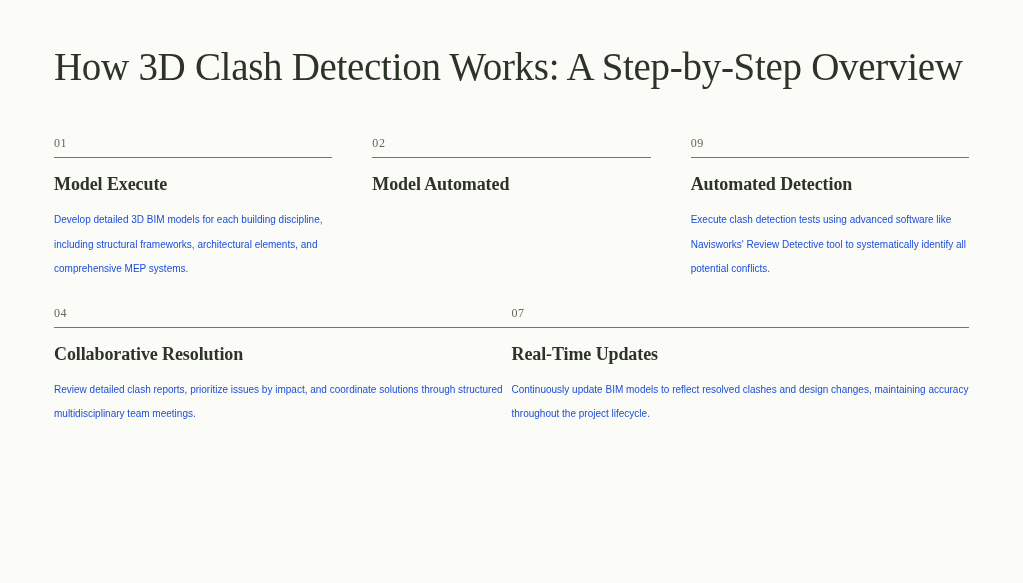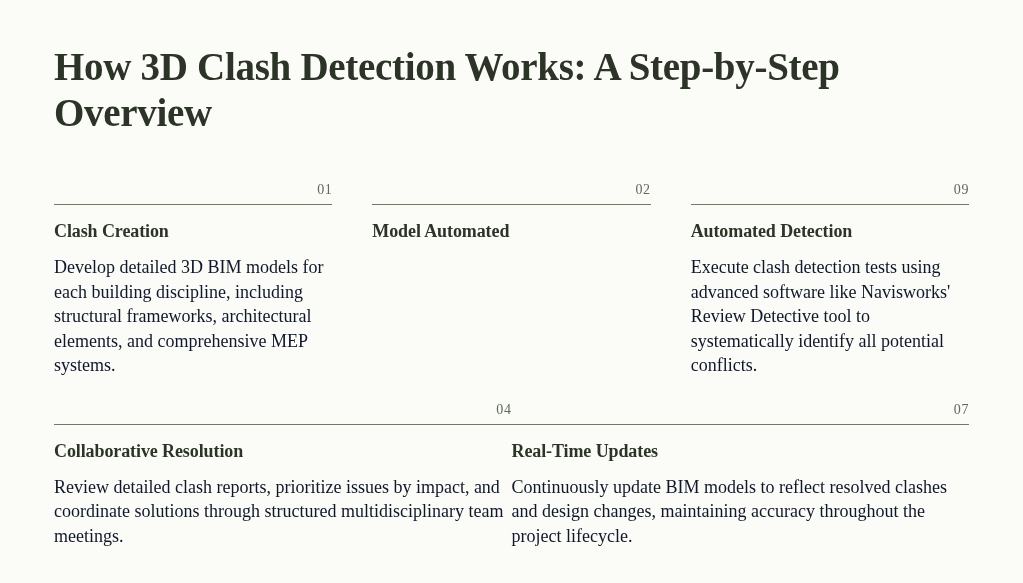--- a/index.html
+++ b/index.html
@@ -17,21 +17,21 @@
   .page {
     position: relative;
     width: 1023px;
     height: 583px;
     box-sizing: border-box;
     padding: 44px 54px 0 54px;
     background: #fbfbf7;
   }
   .title {
     font-family: "Liberation Serif", serif;
-    font-weight: bold;
+    font-weight: normal;
     font-size: 39px;
     line-height: 46px;
     letter-spacing: -0.3px;
     color: #2c3327;
     margin: 0 0 0 0;
     max-width: 930px;
   }
   .grid-top {
     display: flex;
     gap: 40px;
@@ -44,60 +44,59 @@
   .card {
     flex: 1 1 0;
     min-width: 0;
   }
   .card-wide {
     flex: 1 1 0;
     min-width: 0;
   }
   .step-num {
     font-family: "Liberation Serif", serif;
-    font-size: 14px;
+    font-size: 12px;
     color: #5d6b57;
     letter-spacing: 0.6px;
     padding-bottom: 6px;
-    text-align: right;
   }
   .rule {
     height: 1px;
     background: #6d7d63;
     width: 100%;
     margin-bottom: 16px;
   }
   .card-title {
     font-family: "Liberation Serif", serif;
     font-weight: bold;
     font-size: 18px;
     color: #2c3327;
     margin-bottom: 13px;
     letter-spacing: -0.1px;
   }
   .card-body {
-    font-family: Liberation Serif, serif;
-    font-size: 18px;
+    font-family: Liberation Sans, sans-serif;
+    font-size: 10px;
     line-height: 24.5px;
-    color: #0f172a;
+    color: #1d4ed8;
   }
 </style>
 </head>
 <body>
 
 <div class="page">
 
   <h1 class="title">How 3D Clash Detection Works: A Step-by-Step Overview</h1>
 
   <div class="grid-top">
 
     <div class="card">
       <div class="step-num">01</div>
       <div class="rule"></div>
-      <div class="card-title">Clash Creation</div>
+      <div class="card-title">Model Execute</div>
       <div class="card-body">Develop detailed 3D BIM models for each building discipline, including structural frameworks, architectural elements, and comprehensive MEP systems.</div>
     </div>
 
     <div class="card">
       <div class="step-num">02</div>
       <div class="rule"></div>
       <div class="card-title">Model Automated</div>
     </div>
 
     <div class="card">

